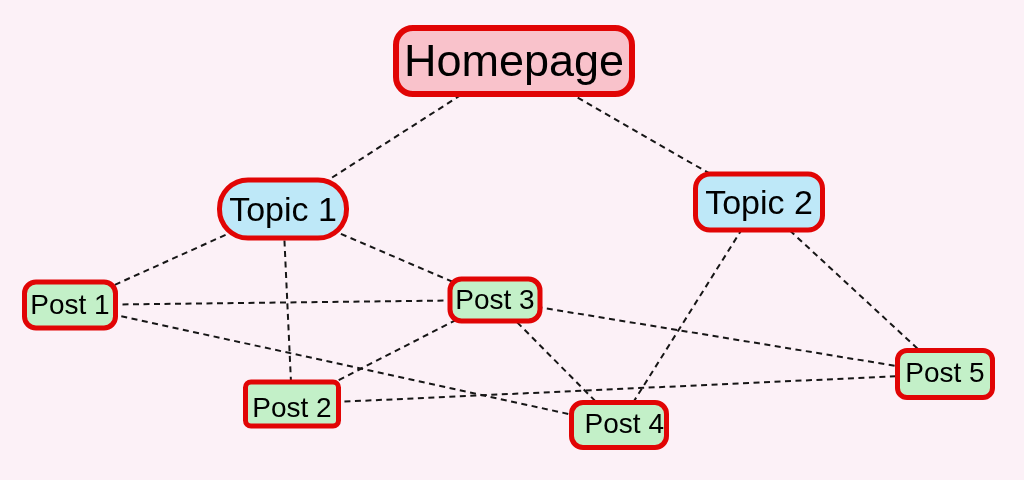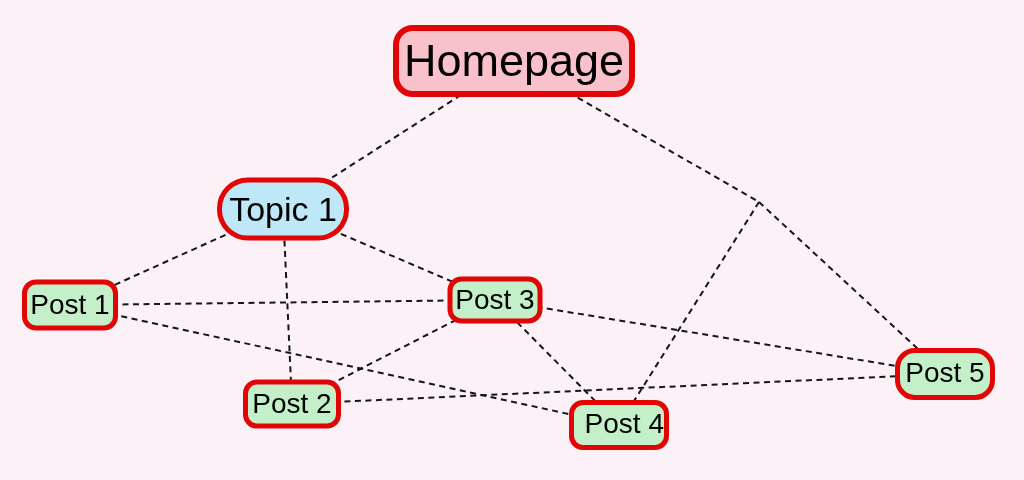--- a/index.html
+++ b/index.html
@@ -55,28 +55,31 @@
       <line x1="495" y1="300" x2="619" y2="425" stroke="#161616" stroke-width="2" stroke-dasharray="6 4.5"></line>
       <line x1="495" y1="300" x2="945" y2="374" stroke="#161616" stroke-width="2" stroke-dasharray="6 4.5"></line>
     </svg>
 
 <div class="node" style="left: 514px; top: 61px; width: 242px; height: 72px; background: rgb(249, 194, 203); border: 6px solid rgb(225, 5, 5); border-radius: 20px; font-size: 45px; color: rgb(0, 0, 0);">
       <span class="node-label">Homepage</span>
     </div>
     <div class="node" style="left: 283px; top: 209px; width: 132px; height: 63px; background: rgb(190, 232, 248); border: 5px solid rgb(225, 5, 5); border-radius: 31px; font-size: 34px; color: rgb(0, 0, 0);">
       <span class="node-label">Topic 1</span>
     </div>
+    <div class="node" style="left: 759px; top: 202px; width: 132px; height: 61px; background: rgb(190, 232, 248); border: 5px solid rgb(225, 5, 5); border-radius: 17px; font-size: 34px; color: rgb(0, 0, 0);">
+      <span class="node-label">Topic 2</span>
+    </div>
     <div class="node" style="left: 70px; top: 305px; width: 96px; height: 51px; background: rgb(195, 240, 200); border: 5px solid rgb(225, 5, 5); border-radius: 14px; font-size: 28px; color: rgb(0, 0, 0);">
       <span class="node-label">Post 1</span>
     </div>
-    <div class="node" style="left: 292px; top: 404px; width: 98px; height: 49px; background: rgb(195, 240, 200); border: 5px solid rgb(225, 5, 5); border-radius: 14px; font-size: 28px; color: rgb(0, 0, 0);">
+    <div class="node" style="left: 292px; top: 404px; width: 98px; height: 49px; background: rgb(195, 240, 200); border: 5px solid rgb(225, 5, 5); border-radius: 8px; font-size: 28px; color: rgb(0, 0, 0); align-items: flex-end;">
       <span class="node-label">Post 2</span>
     </div>
     <div class="node" style="left: 495px; top: 300px; width: 95px; height: 47px; background: rgb(195, 240, 200); border: 5px solid rgb(225, 5, 5); border-radius: 14px; font-size: 28px; color: rgb(0, 0, 0);">
       <span class="node-label">Post 3</span>
     </div>
     <div class="node" style="left: 619px; top: 425px; width: 100px; height: 50px; background: rgb(195, 240, 200); border: 5px solid rgb(225, 5, 5); border-radius: 14px; font-size: 28px; color: rgb(0, 0, 0); justify-content: flex-end;">
       <span class="node-label">Post 4</span>
     </div>
-    <div class="node" style="left: 945px; top: 374px; width: 100px; height: 52px; background: rgb(195, 240, 200); border: 5px solid rgb(225, 5, 5); border-radius: 20px; font-size: 28px; color: rgb(0, 0, 0);">
+    <div class="node" style="left: 945px; top: 374px; width: 100px; height: 52px; background: rgb(195, 240, 200); border: 5px solid rgb(225, 5, 5); border-radius: 12px; font-size: 28px; color: rgb(0, 0, 0);">
       <span class="node-label">Post 5</span>
     </div>
   </div>
 
 </body></html>

